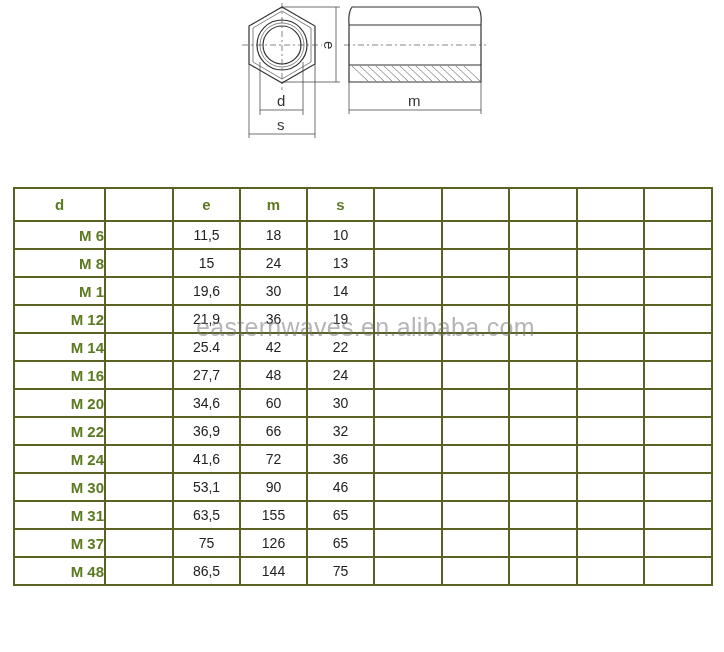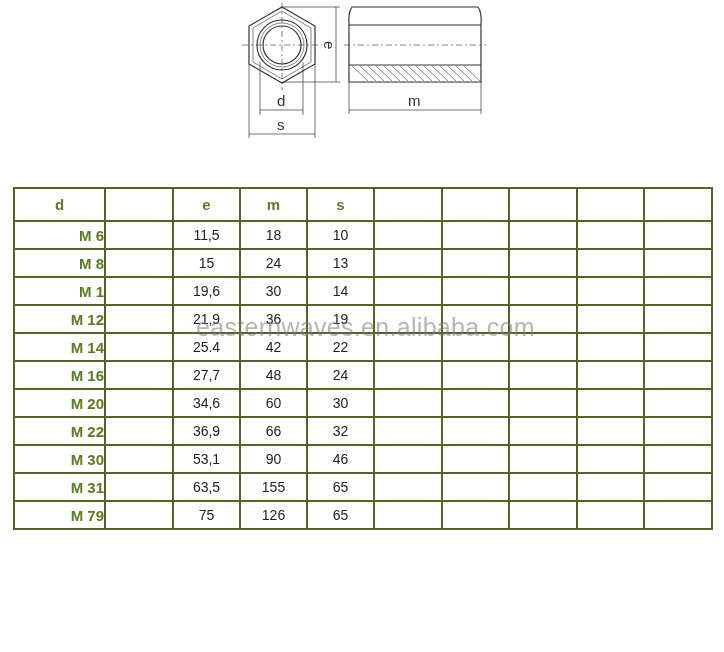--- a/index.html
+++ b/index.html
@@ -203,20 +203,32 @@
         <td>36,9</td>
         <td>66</td>
         <td>32</td>
         <td></td>
         <td></td>
         <td></td>
         <td></td>
         <td></td>
       </tr>
       <tr>
+        <td class="size">M 24</td>
+        <td></td>
+        <td>41,6</td>
+        <td>72</td>
+        <td>36</td>
+        <td></td>
+        <td></td>
+        <td></td>
+        <td></td>
+        <td></td>
+      </tr>
+      <tr>
         <td class="size">M 30</td>
         <td></td>
         <td>53,1</td>
         <td>90</td>
         <td>46</td>
         <td></td>
         <td></td>
         <td></td>
         <td></td>
         <td></td>
@@ -227,27 +239,39 @@
         <td>63,5</td>
         <td>155</td>
         <td>65</td>
         <td></td>
         <td></td>
         <td></td>
         <td></td>
         <td></td>
       </tr>
       <tr>
-        <td class="size">M 79</td>
+        <td class="size">M 37</td>
         <td></td>
         <td>75</td>
         <td>126</td>
         <td>65</td>
         <td></td>
         <td></td>
         <td></td>
         <td></td>
         <td></td>
       </tr>
+      <tr>
+        <td class="size">M 48</td>
+        <td></td>
+        <td>86,5</td>
+        <td>144</td>
+        <td>75</td>
+        <td></td>
+        <td></td>
+        <td></td>
+        <td></td>
+        <td></td>
+      </tr>
     </tbody>
 </table>
 
 <div class="watermark">easternwaves.en.alibaba.com</div>
 
 </body></html>

